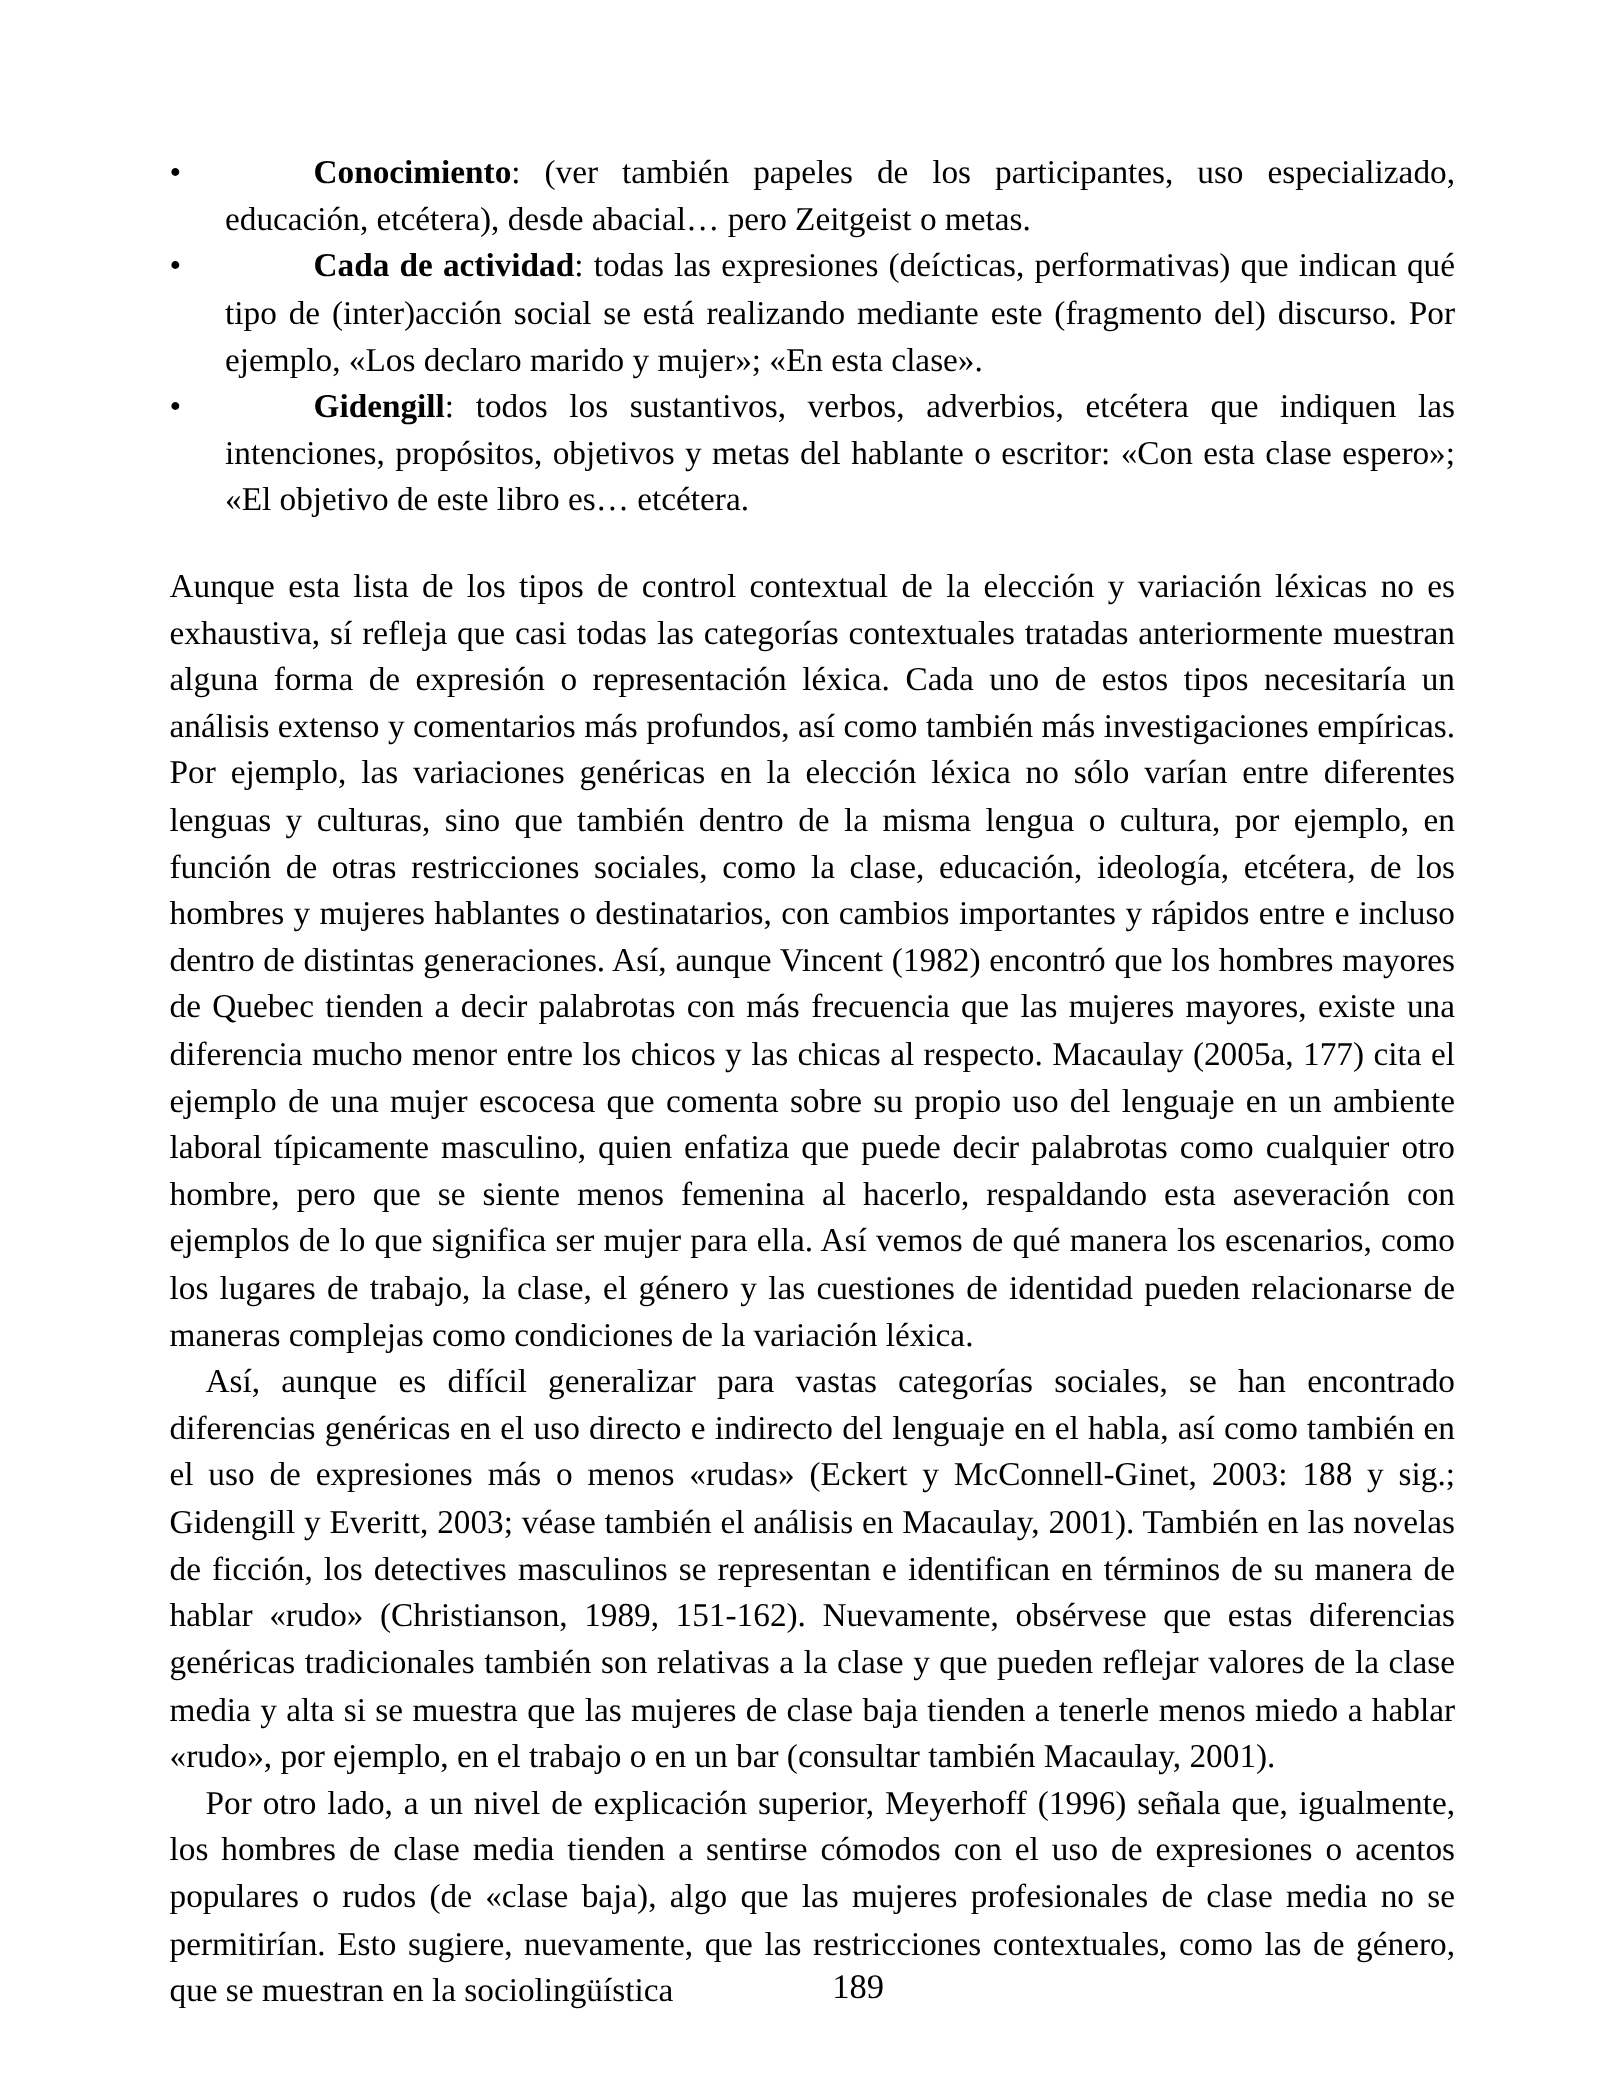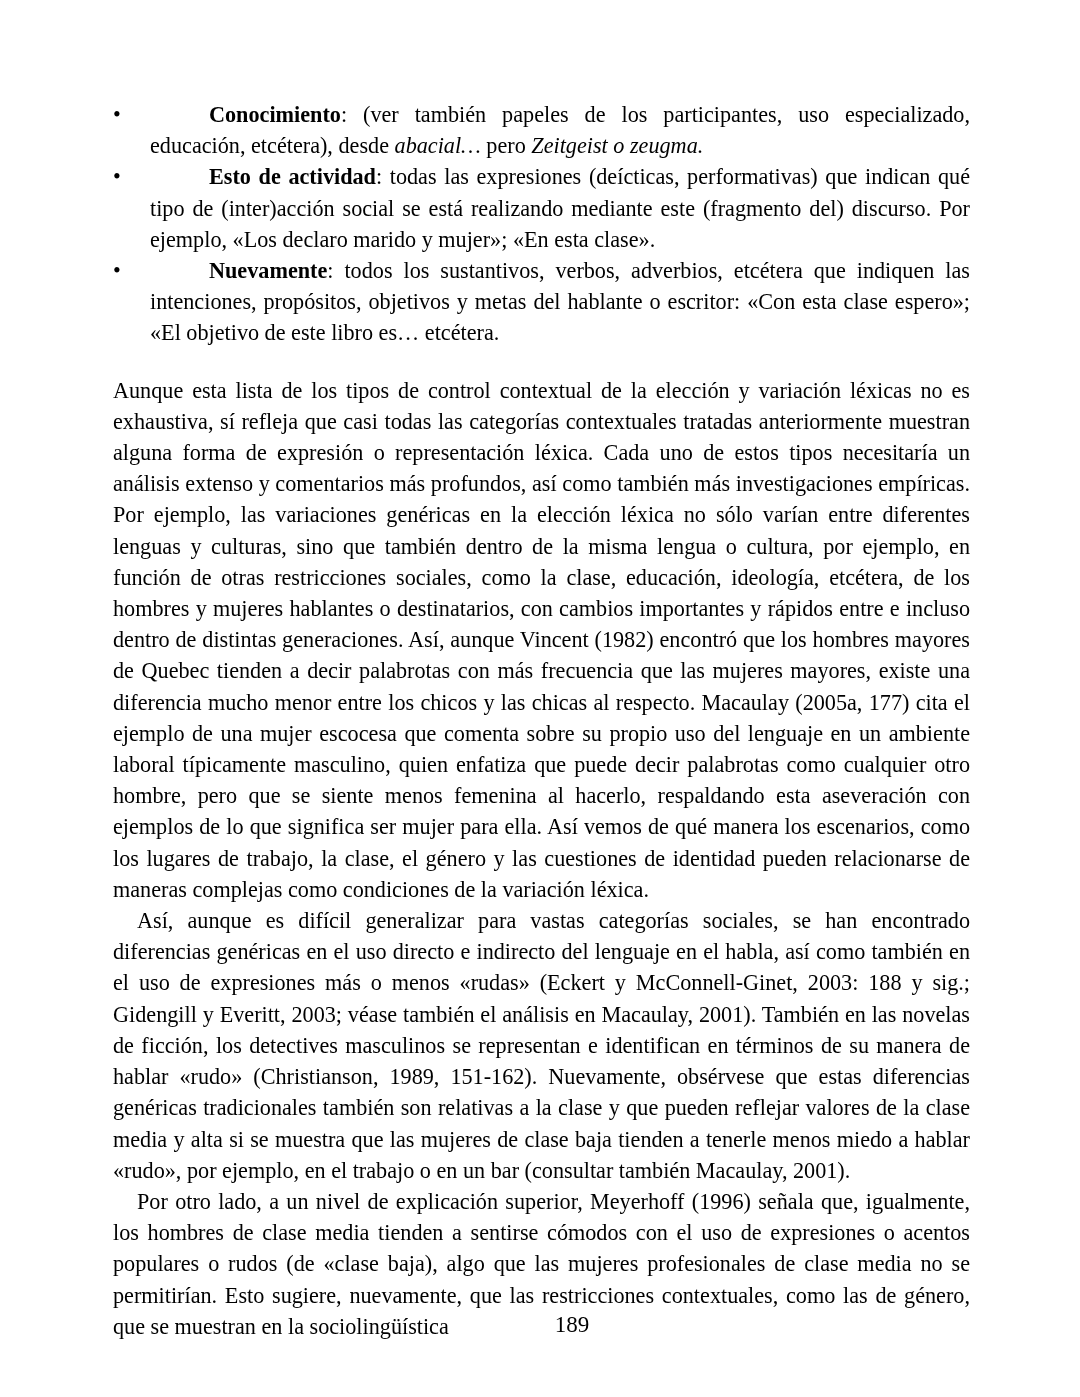--- a/index.html
+++ b/index.html
@@ -61,21 +61,20 @@
     font-weight: bold;
     margin-left: 48px;
   }
 
   .bullet-text {
     display: block;
     text-indent: 11px;
   }
 
   em, .ital {
-    font-style: italic;
   }
 
   .body-block {
     margin-top: 26px;
   }
 
   p.body {
     margin: 0;
     font-size: 22.2px;
     line-height: 31.2px;
@@ -107,31 +106,31 @@
 <body>
 
 <div class="page">
 
   <div class="text-column">
 
     <ul class="bullet-list">
 
       <li class="bullet-item">
         <span class="bullet-glyph">•</span>
-        <span class="bullet-text"><span class="lead">Conocimiento</span><span>: </span><span>(ver también papeles de los participantes, uso especializado, educación, etcétera), desde </span><span class="ital">abacial…</span><span> pero </span><span class="ital">Zeitgeist o zeugma.</span><span></span></span>
+        <span class="bullet-text"><span class="lead">Conocimiento</span><span>: </span><span>(ver también papeles de los participantes, uso especializado, educación, etcétera), desde </span><span class="ital">abacial…</span><span> pero </span><span class="ital">Zeitgeist o metas.</span><span></span></span>
       </li>
 
       <li class="bullet-item">
         <span class="bullet-glyph">•</span>
-        <span class="bullet-text"><span class="lead">Esto de actividad</span><span>: </span><span>todas las expresiones (deícticas, performativas) que indican qué tipo de (inter)acción social se está realizando mediante este (fragmento del) discurso. Por ejemplo, «Los declaro marido y mujer»; «En esta clase».</span></span>
+        <span class="bullet-text"><span class="lead">Cada de actividad</span><span>: </span><span>todas las expresiones (deícticas, performativas) que indican qué tipo de (inter)acción social se está realizando mediante este (fragmento del) discurso. Por ejemplo, «Los declaro marido y mujer»; «En esta clase».</span></span>
       </li>
 
       <li class="bullet-item">
         <span class="bullet-glyph">•</span>
-        <span class="bullet-text"><span class="lead">Nuevamente</span><span>: </span><span>todos los sustantivos, verbos, adverbios, etcétera que indiquen las intenciones, propósitos, objetivos y metas del hablante o escritor: «Con esta clase espero»; «El objetivo de este libro es… etcétera.</span></span>
+        <span class="bullet-text"><span class="lead">Gidengill</span><span>: </span><span>todos los sustantivos, verbos, adverbios, etcétera que indiquen las intenciones, propósitos, objetivos y metas del hablante o escritor: «Con esta clase espero»; «El objetivo de este libro es… etcétera.</span></span>
       </li>
 
     </ul>
 
     <div class="body-block">
       <p class="body">Aunque esta lista de los tipos de control contextual de la elección y variación léxicas no es exhaustiva, sí refleja que casi todas las categorías contextuales tratadas anteriormente muestran alguna forma de expresión o representación léxica. Cada uno de estos tipos necesitaría un análisis extenso y comentarios más profundos, así como también más investigaciones empíricas. Por ejemplo, las variaciones genéricas en la elección léxica no sólo varían entre diferentes lenguas y culturas, sino que también dentro de la misma lengua o cultura, por ejemplo, en función de otras restricciones sociales, como la clase, educación, ideología, etcétera, de los hombres y mujeres hablantes o destinatarios, con cambios importantes y rápidos entre e incluso dentro de distintas generaciones. Así, aunque Vincent (1982) encontró que los hombres mayores de Quebec tienden a decir palabrotas con más frecuencia que las mujeres mayores, existe una diferencia mucho menor entre los chicos y las chicas al respecto. Macaulay (2005a, 177) cita el ejemplo de una mujer escocesa que comenta sobre su propio uso del lenguaje en un ambiente laboral típicamente masculino, quien enfatiza que puede decir palabrotas como cualquier otro hombre, pero que se siente menos femenina al hacerlo, respaldando esta aseveración con ejemplos de lo que significa ser mujer para ella. Así vemos de qué manera los escenarios, como los lugares de trabajo, la clase, el género y las cuestiones de identidad pueden relacionarse de maneras complejas como condiciones de la variación léxica.</p>
       <p class="body indented">Así, aunque es difícil generalizar para vastas categorías sociales, se han encontrado diferencias genéricas en el uso directo e indirecto del lenguaje en el habla, así como también en el uso de expresiones más o menos «rudas» (Eckert y McConnell-Ginet, 2003: 188 y sig.; Gidengill y Everitt, 2003; véase también el análisis en Macaulay, 2001). También en las novelas de ficción, los detectives masculinos se representan e identifican en términos de su manera de hablar «rudo» (Christianson, 1989, 151-162). Nuevamente, obsérvese que estas diferencias genéricas tradicionales también son relativas a la clase y que pueden reflejar valores de la clase media y alta si se muestra que las mujeres de clase baja tienden a tenerle menos miedo a hablar «rudo», por ejemplo, en el trabajo o en un bar (consultar también Macaulay, 2001).</p>
       <p class="body indented">Por otro lado, a un nivel de explicación superior, Meyerhoff (1996) señala que, igualmente, los hombres de clase media tienden a sentirse cómodos con el uso de expresiones o acentos populares o rudos (de «clase baja), algo que las mujeres profesionales de clase media no se permitirían. Esto sugiere, nuevamente, que las restricciones contextuales, como las de género, que se muestran en la sociolingüística</p>
     </div>
 

